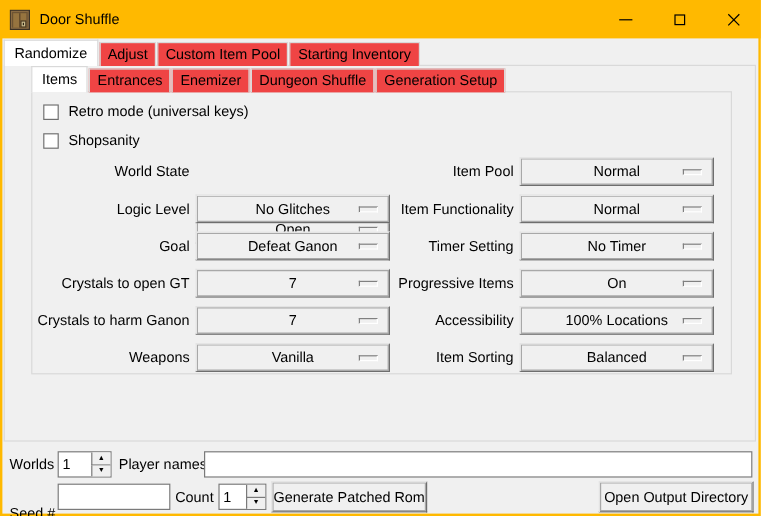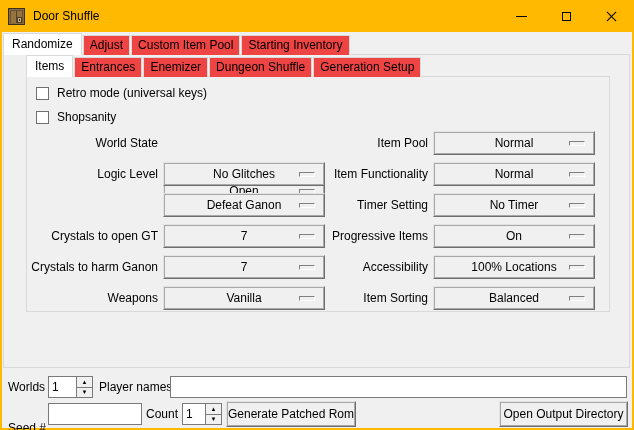--- a/index.html
+++ b/index.html
@@ -165,20 +165,21 @@
       <span class="val">Open</span>
       <div class="menu-indicator"></div>
     </div>
 
     <div class="opt-label" style="left:0; top:86px; width:132px;">Logic Level</div>
     <div class="dropdown" style="left:137px; top:86px;">
       <span class="val">No Glitches</span>
       <div class="menu-indicator"></div>
     </div>
 
+    <div class="opt-label" style="left:0; top:117px; width:132px;">Goal</div>
     <div class="dropdown" style="left:137px; top:117px;">
       <span class="val">Defeat Ganon</span>
       <div class="menu-indicator"></div>
     </div>
 
     <div class="opt-label" style="left:0; top:148px; width:132px;">Crystals to open GT</div>
     <div class="dropdown" style="left:137px; top:148px;">
       <span class="val">7</span>
       <div class="menu-indicator"></div>
     </div>

